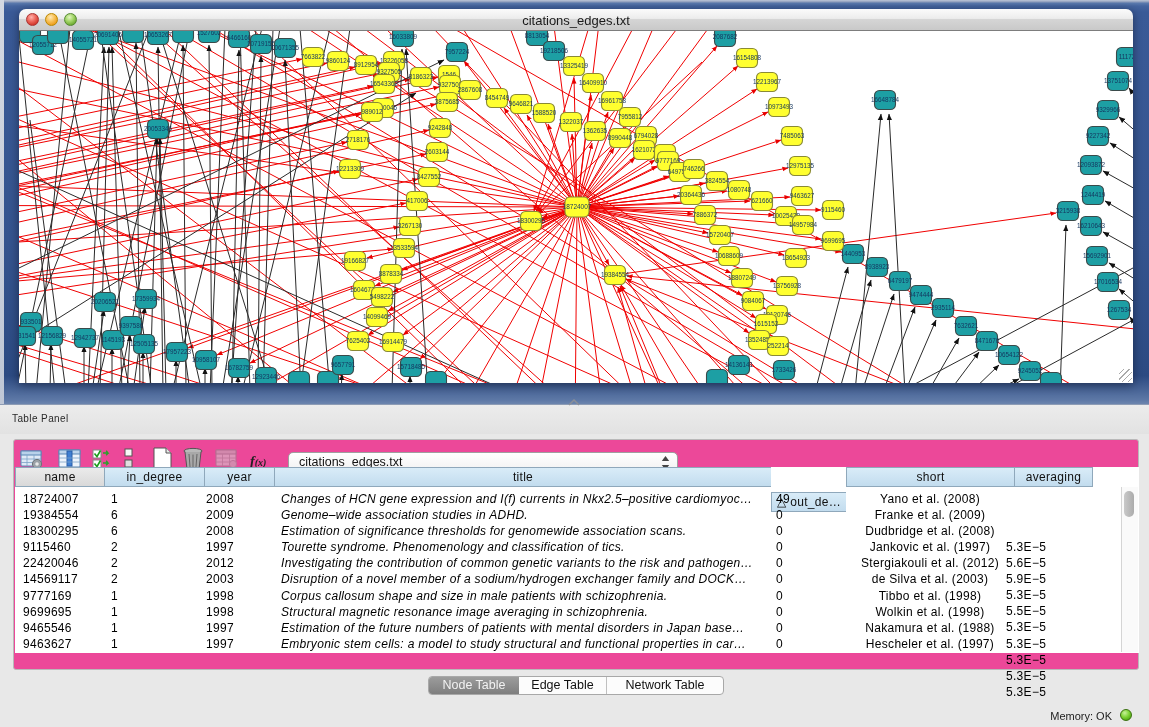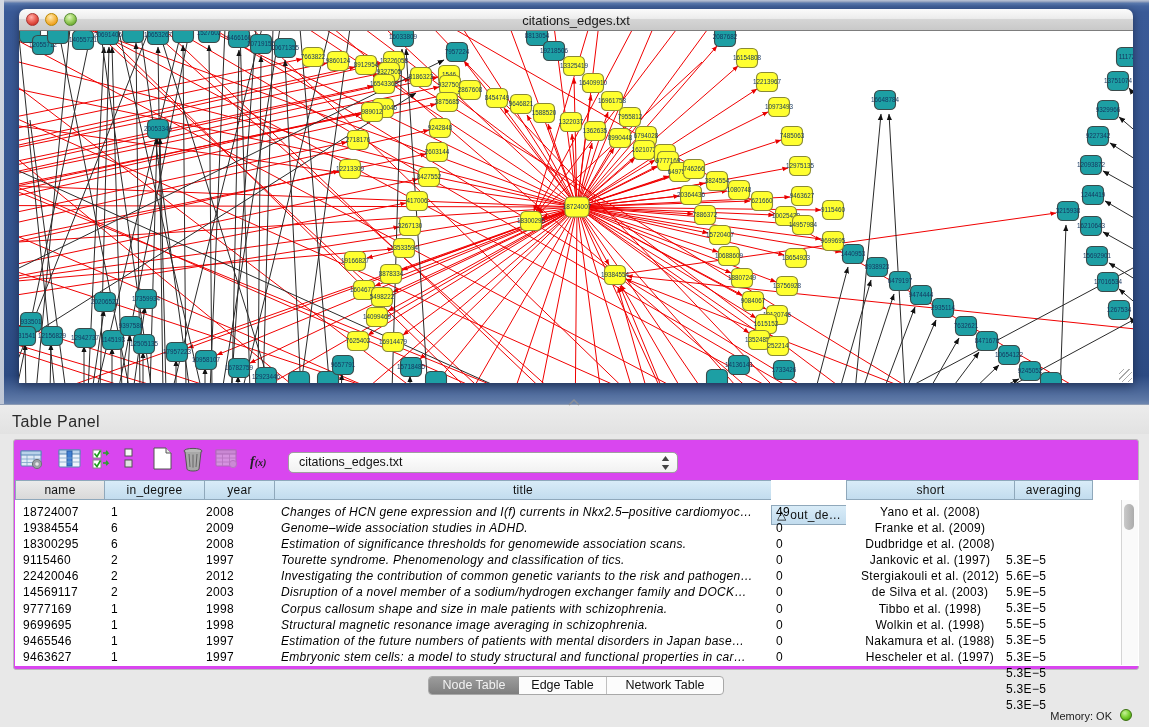--- a/index.html
+++ b/index.html
@@ -18,30 +18,30 @@
 .tl { position:absolute; top:4px; width:13px; height:13px; border-radius:50%; }
 #tl1 { left:7px; background:radial-gradient(circle at 40% 30%, #ffb3ad, #ee6a5f 40%, #d3392c 75%, #b02a20); border:0.5px solid #a33; }
 #tl2 { left:26px; background:radial-gradient(circle at 40% 30%, #ffe9b8, #f8c25a 40%, #ee9f1e 75%, #c97f12); border:0.5px solid #b80; }
 #tl3 { left:45px; background:radial-gradient(circle at 40% 30%, #e2f5c0, #a4d66a 40%, #71ad35 75%, #5a9327); border:0.5px solid #583; }
 #graph { position:absolute; left:0; top:22px; width:1114px; height:352px; background:#ffffff; overflow:hidden; }
 #resize { position:absolute; right:1px; bottom:1px; width:13px; height:13px;
   background:repeating-linear-gradient(135deg, transparent 0 3px, #aaa 3px 4px); }
 
 #tpbar { position:absolute; left:0; top:404px; width:1149px; height:30px; background:linear-gradient(180deg,#ececec,#e2e2e2);
   border-top:1px solid #8d9cb5; }
-#tpbar .t { position:absolute; left:12px; top:8px; font-size:16px; letter-spacing:0.4px; color:#2a2a2a; }
+#tpbar .t { position:absolute; left:12px; top:8px; font-size:10px; letter-spacing:0.4px; color:#2a2a2a; }
 #panelbg { position:absolute; left:0; top:434px; width:1149px; height:293px; background:#e8e8e8; }
 
-#pane { position:absolute; left:13px; top:439px; width:1126px; height:231px; background:#d946ef;
+#pane { position:absolute; left:13px; top:439px; width:1126px; height:231px; background:#ec4899;
   border:1px solid #b9b9b9; border-radius:3px; }
 #toolbar { position:absolute; left:0px; top:0px; width:1124px; height:43px; }
 #combo { position:absolute; left:274px; top:12px; width:390px; height:21px; background:linear-gradient(180deg,#ffffff,#f1f1f1);
   border:1px solid #9f9f9f; border-radius:5px; font-size:12.5px; color:#111; line-height:19px; padding-left:10px; }
 
-#tbl { position:absolute; left:1px; top:40px; width:1124px; height:186px; background:#ffffff; font-size:12px; letter-spacing:0.3px; }
+#tbl { position:absolute; left:1px; top:27px; width:1124px; height:186px; background:#ffffff; font-size:12px; letter-spacing:0.3px; }
 #thead { position:absolute; left:0; top:0; width:1106px; height:20px; }
 #thead .h { position:absolute; top:0; height:20px; background:linear-gradient(180deg,#d9ecf8,#c2dcEE);
   border:1px solid #8fa8bb; border-right:none; text-align:center; line-height:19px; color:#111; font-size:12px; }
 #rows { position:absolute; left:0; top:24px; width:1106px; }
 .tr { position:relative; height:16.1px; width:1106px; }
 .c { position:absolute; top:0; height:16.1px; line-height:16.1px; white-space:nowrap; overflow:hidden; color:#000; }
 .c0 { left:8px;   width:92px; }
 .c1 { left:96px;  width:100px; }
 .c2 { left:191px; width:70px; }
 .c3 { left:266px; width:496px;font-style:italic; }

